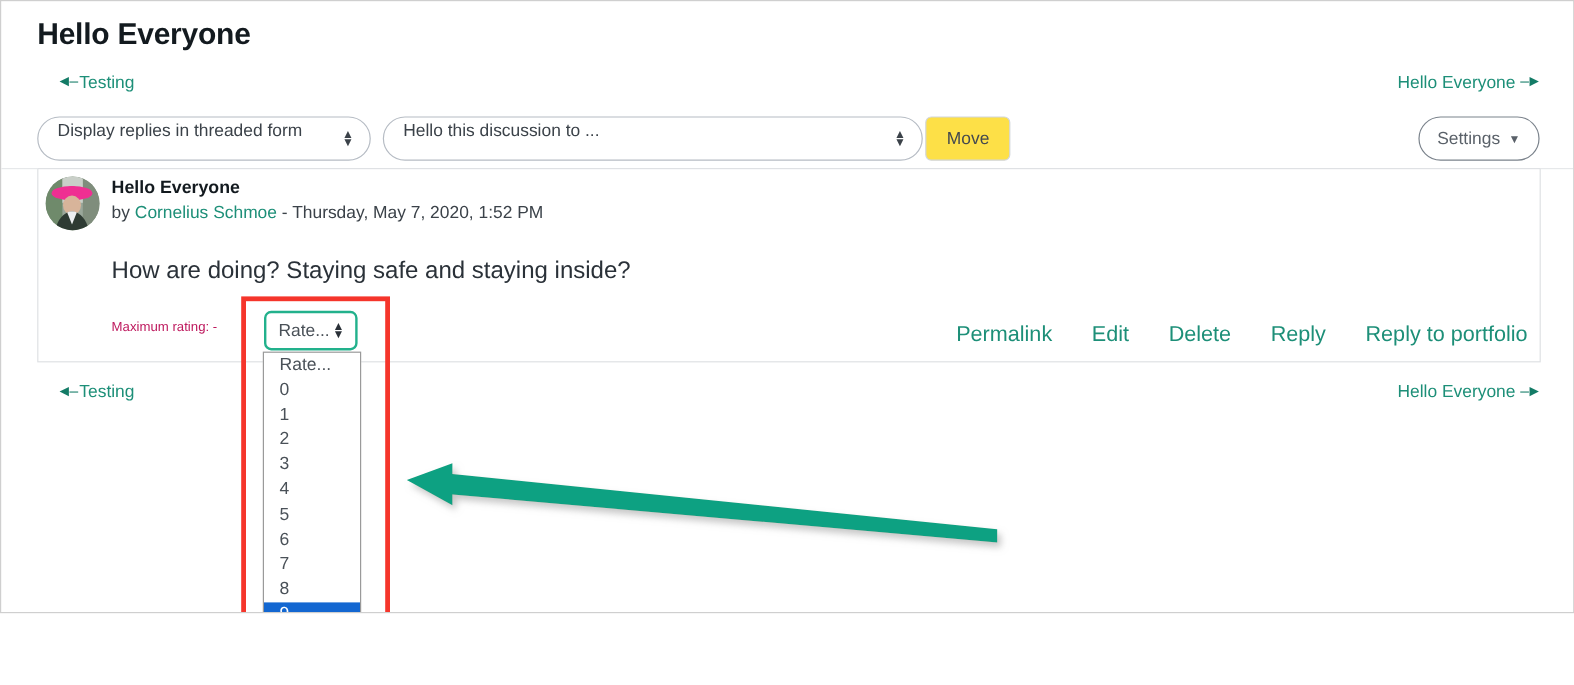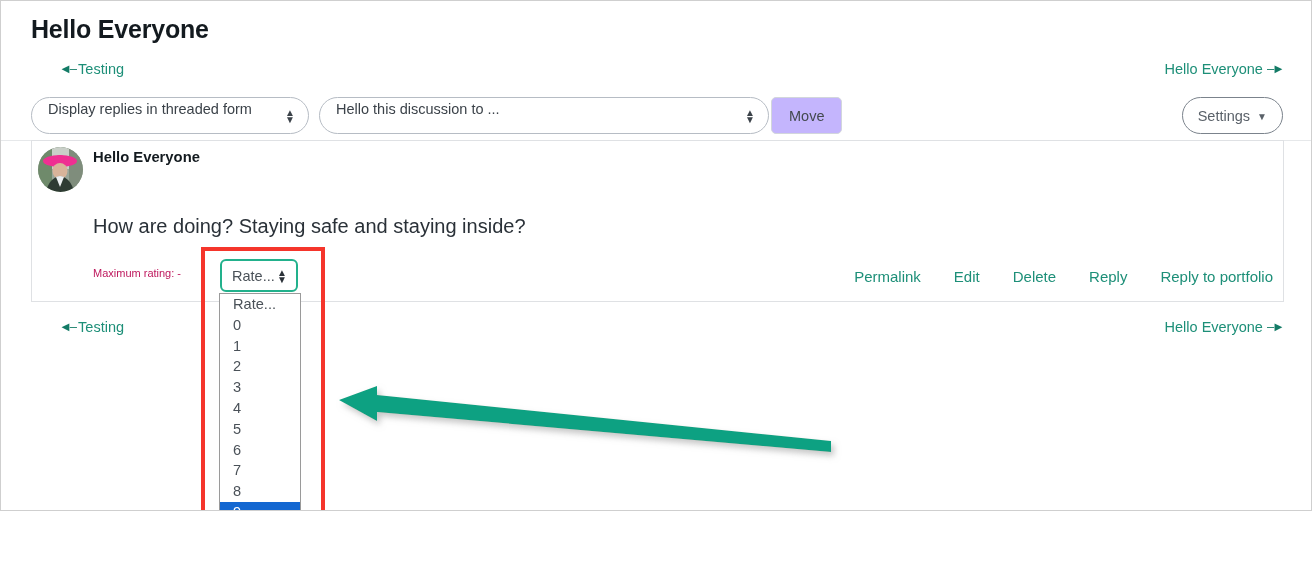--- a/index.html
+++ b/index.html
@@ -39,21 +39,21 @@
     right: 28px;
     top: 60px;
     height: 22px;
   }
   .nav-link {
     font-size: 14.5px;
     color: #1d8f78;
     text-decoration: none;
     white-space: nowrap;
   }
-  .nav-left { position: absolute; left: 28px; top: 0; }
+  .nav-left { position: absolute; left: 16px; top: 0; }
   .nav-right { position: absolute; right: 0; top: 0; }
   .arrow-left-icon {
     display: inline-block;
     color: #137b66;
     font-size: 13px;
     margin-right: 3px;
     transform: translateY(-1px);
     letter-spacing: -2px;
   }
   .arrow-right-icon {
@@ -108,21 +108,21 @@
   #sel-move { left: 288px; width: 450px; }
 
   .move-btn {
     position: absolute;
     left: 740px;
     top: 0;
     height: 37px;
     padding: 0 17px;
     display: flex;
     align-items: center;
-    background: #c4b5fd;
+    background: #fde047;
     border: 1px solid #d2d6dc;
     border-radius: 5px;
     font-size: 14.5px;
     color: #43494f;
   }
   .settings-btn {
     position: absolute;
     right: 0;
     top: 0;
     height: 37px;
@@ -206,21 +206,21 @@
     white-space: nowrap;
   }
 
   
   .post-links {
     position: absolute;
     right: 10px;
     top: 127px;
     display: flex;
     gap: 33px;
-    font-size: 15px;
+    font-size: 18px;
   }
   .post-links a { color: #1d8f78; text-decoration: none; white-space: nowrap; }
 
   
   .nav-row-bottom {
     position: absolute;
     left: 30px;
     right: 28px;
     top: 318px;
     height: 22px;
@@ -361,20 +361,23 @@
           <path d="M13 14 q9 -12 18 0 z" fill="#ef2f92"></path>
           <ellipse cx="22" cy="24" rx="7.5" ry="8" fill="#d8b49a"></ellipse>
           <path d="M8 45 q3 -14 14 -16 q11 2 14 16 z" fill="#2e3b33"></path>
           <path d="M18 30 l4 10 l4 -10 q-4 -2 -8 0 z" fill="#eceff1"></path>
         </g>
       </svg>
     </div>
 
     <div class="post-subject">Hello Everyone</div>
 
+    <div class="post-byline">
+      <span>by </span><a href="#">Cornelius Schmoe</a><span> - </span><span>Thursday, May 7, 2020, 1:52 PM</span>
+    </div>
 
     <div class="post-body">How are doing? Staying safe and staying inside?</div>
 
     <div class="rating-label">Maximum rating: -</div>
 
     <div class="post-links">
       <a href="#">Permalink</a>
       <a href="#">Edit</a>
       <a href="#">Delete</a>
       <a href="#">Reply</a>

